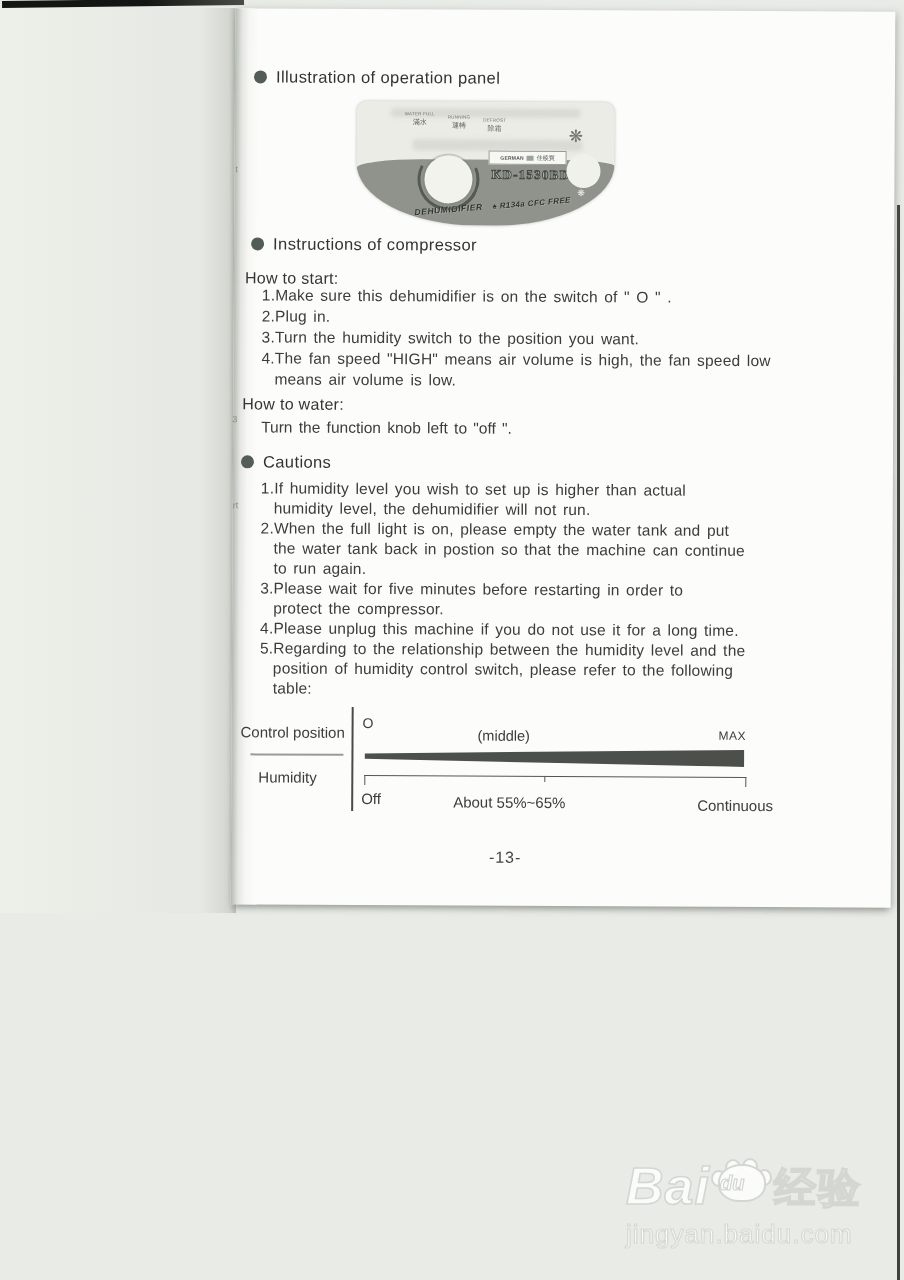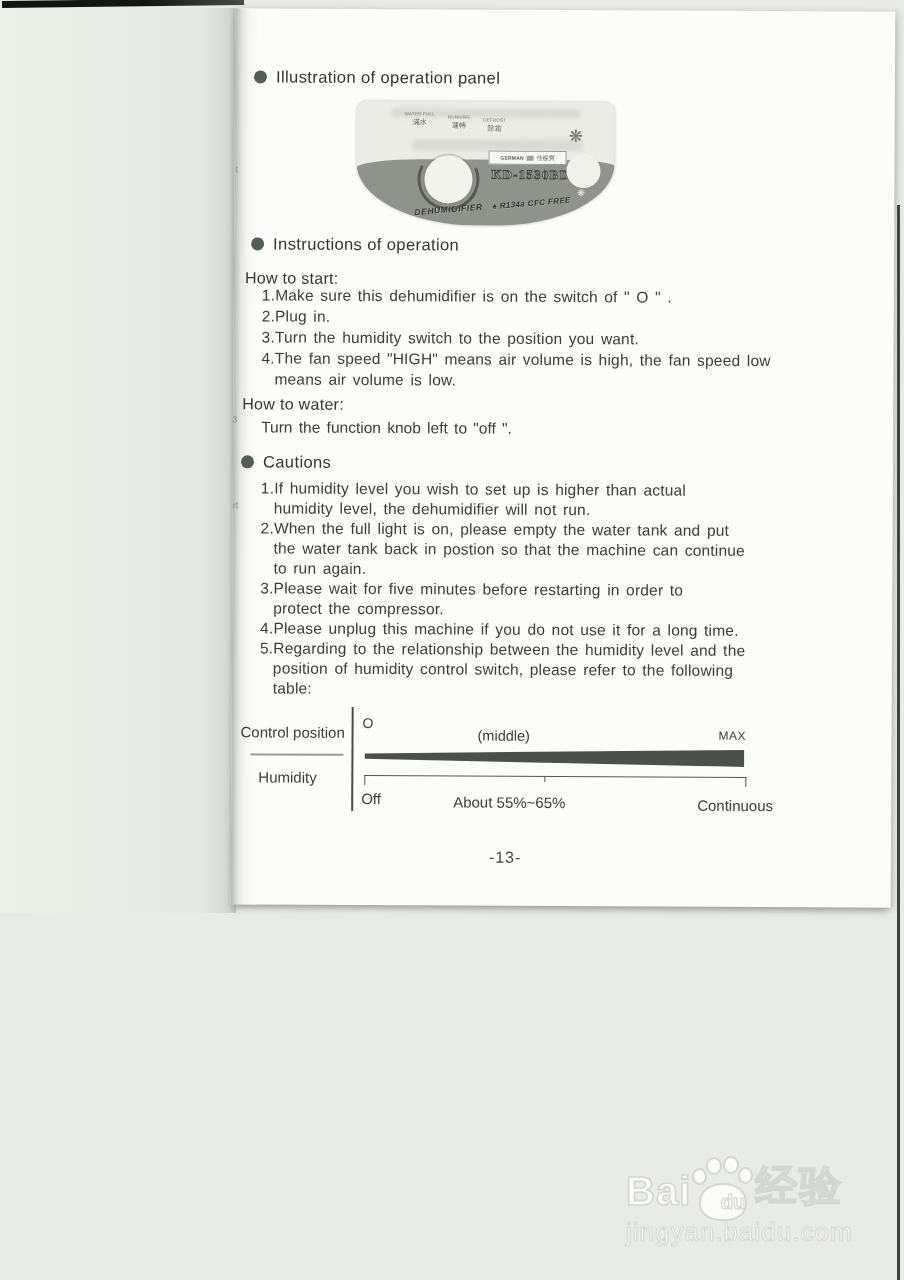--- a/index.html
+++ b/index.html
@@ -98,31 +98,31 @@
   .bracket .midtick{position:absolute;left:47%;top:0;width:1.6px;height:5px;background:#555;}
   .t-off{position:absolute;left:124px;top:87px;}
   .t-about{position:absolute;left:216px;top:90px;}
   .t-cont{position:absolute;left:460px;top:92px;}
 
   .page-number{position:absolute;left:258px;top:839px;font-size:16px;letter-spacing:1px;color:#444;}
 
   
   .watermark{position:absolute;left:626px;top:1156px;width:266px;}
   .wm-row{display:flex;align-items:flex-end;gap:2px;}
-  .wm-bai{font-size:40px;font-weight:bold;color:rgba(252,252,250,.95);
-          -webkit-text-stroke:1.6px #d4d7d1;letter-spacing:1px;}
+  .wm-bai{font-size:52px;font-weight:bold;color:rgba(252,252,250,.95);
+          -webkit-text-stroke:1.6px #d4d7d1;letter-spacing:1px;font-style:italic;}
   .paw{position:relative;width:60px;height:58px;flex:0 0 auto;}
   .paw .toe{position:absolute;background:rgba(252,252,250,.95);border:2px solid #d4d7d1;border-radius:50%;}
   .paw .t1{left:-1px;top:12px;width:11px;height:13px;}
   .paw .t2{left:13px;top:1px;width:12px;height:14px;}
   .paw .t3{left:30px;top:0px;width:12px;height:14px;}
   .paw .t4{left:45px;top:11px;width:11px;height:13px;}
-  .paw .pad{position:absolute;left:6px;top:27px;width:44px;height:34px;background:rgba(252,252,250,.95);
+  .paw .pad{position:absolute;left:6px;top:6px;width:44px;height:34px;background:rgba(252,252,250,.95);
             border:2px solid #d4d7d1;border-radius:48% 48% 44% 44%;
-            display:flex;align-items:center;justify-content:flex-end;}
+            display:flex;align-items:center;justify-content:flex-start;font-style:italic;}
   .paw .du{font-size:20px;font-weight:bold;color:#fdfdfb;-webkit-text-stroke:1.1px #cfd3cd;}
   .wm-jy{font-size:42px;font-weight:bold;color:rgba(252,252,250,.95);
          -webkit-text-stroke:1.6px #d4d7d1;letter-spacing:2px;}
   .wm-url{margin-top:3px;font-size:26px;font-weight:normal;color:rgba(252,252,250,.95);
           -webkit-text-stroke:1.2px #d6d9d3;letter-spacing:1px;}
 </style>
 </head>
 <body>
 
 <div class="canvas">
@@ -174,21 +174,21 @@
 
       <div class="model">KD-1530BD</div>
       <div class="rcircle"></div>
       <span class="rflower">❋</span>
       <div class="product">DEHUMIDIFIER</div>
       <div class="refrig">♠ R134a CFC FREE</div>
     </div>
 
     <div class="sec-heading h-instr">
       <span class="bullet"></span>
-      <span>Instructions of operation</span>
+      <span>Instructions of compressor</span>
     </div>
 
     <div class="howto-h hs-h">How to start:</div>
     <div class="list start-list">
       <div class="li">1.Make sure this dehumidifier is on the switch of " O " .</div>
       <div class="li">2.Plug in.</div>
       <div class="li">3.Turn the humidity switch to the position you want.</div>
       <div class="li">4.The fan speed "HIGH" means air volume is high, the fan speed low
 means air volume is low.</div>
     </div>

